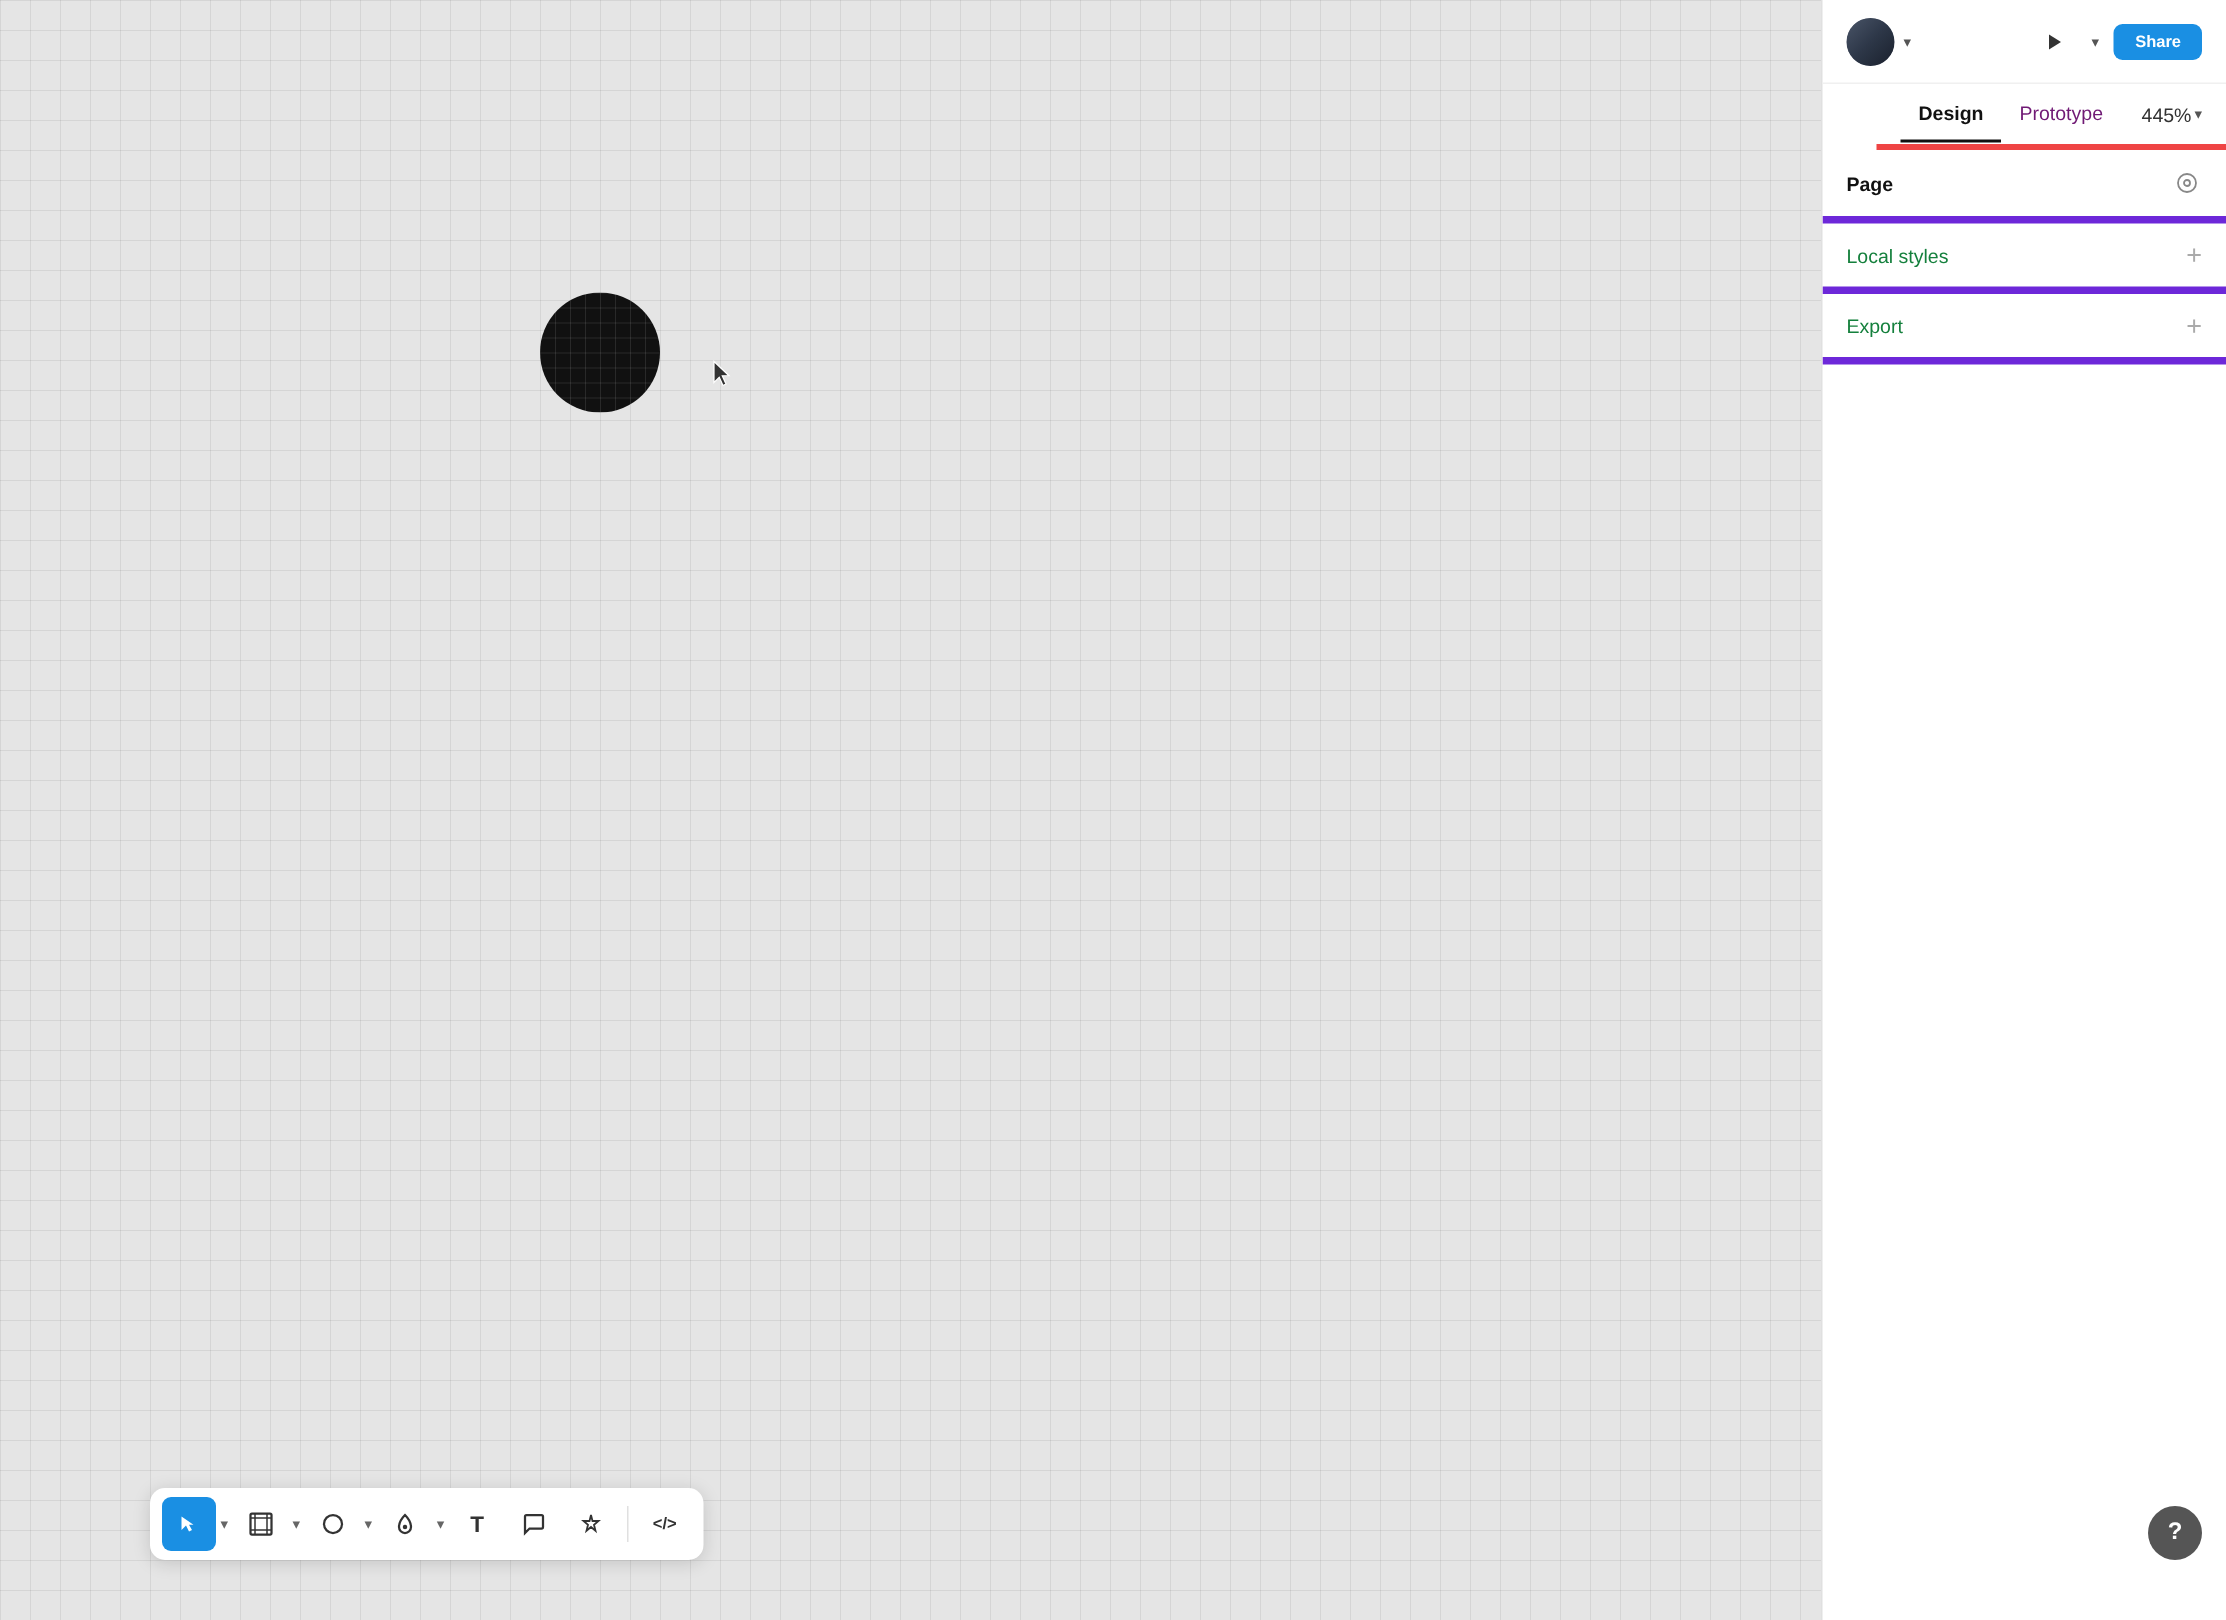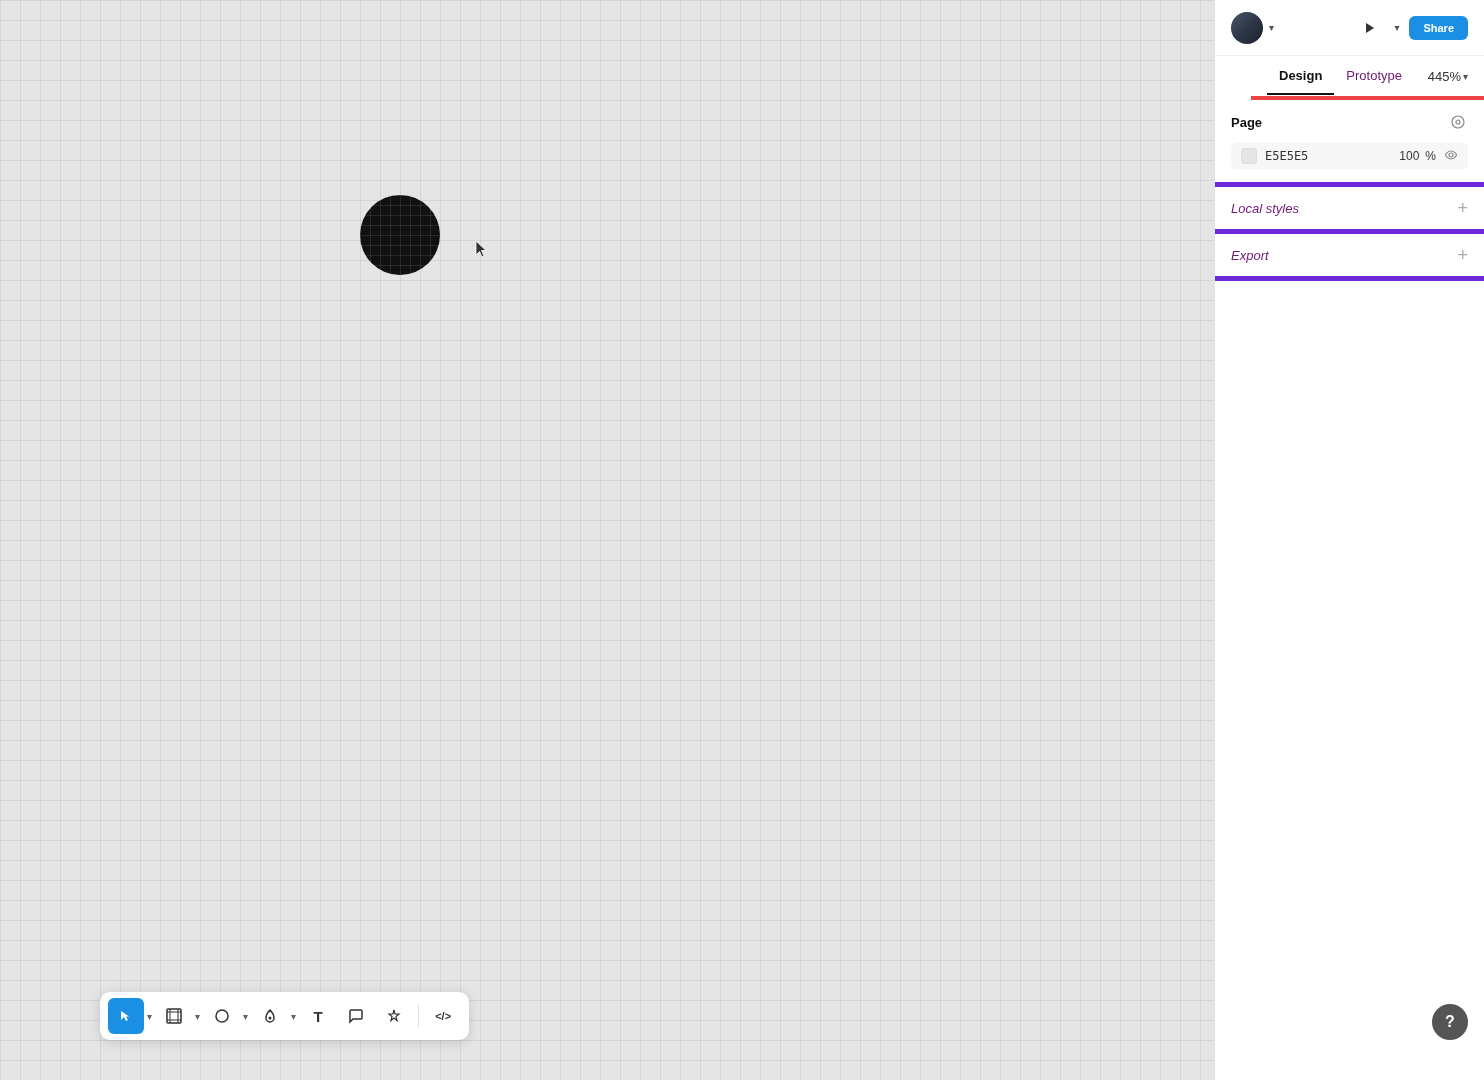--- a/index.html
+++ b/index.html
@@ -329,23 +329,22 @@
     .eye-icon {
       font-size: 12px;
       color: #888;
       margin-left: 8px;
       cursor: pointer;
     }
 
     
     .section-title-muted {
       font-size: 13px;
-      color: #701a75;
+      color: #15803d;
       font-weight: 400;
-      font-style: italic;
     }
 
     .section-plus {
       font-size: 18px;
       color: #aaa;
       cursor: pointer;
       font-weight: 300;
       line-height: 1;
     }
 
@@ -485,32 +484,20 @@
       <div class="section-header">
         <span class="section-title">Page</span>
         <div class="section-icon">
           <svg width="16" height="16" viewBox="0 0 16 16" fill="none">
             <circle cx="8" cy="8" r="6" stroke="#888" stroke-width="1.2" fill="none"></circle>
             <circle cx="8" cy="8" r="2" stroke="#888" stroke-width="1.2" fill="none"></circle>
           </svg>
         </div>
       </div>
 
-      <div class="page-color-row">
-        <div class="color-swatch" style="background: #E5E5E5;"></div>
-        <span class="color-name">E5E5E5</span>
-        <span class="opacity-value">100</span>
-        <span class="opacity-percent">%</span>
-        <span class="eye-icon">
-          <svg width="14" height="10" viewBox="0 0 14 10" fill="none">
-            <path d="M7 1C4 1 1.5 4 1.5 5C1.5 6 4 9 7 9C10 9 12.5 6 12.5 5C12.5 4 10 1 7 1Z" stroke="#888" stroke-width="1.2" fill="none"></path>
-            <circle cx="7" cy="5" r="2" stroke="#888" stroke-width="1.2" fill="none"></circle>
-          </svg>
-        </span>
-      </div>
     </div>
 
 
     <div class="section">
       <div class="section-header">
         <span class="section-title-muted">Local styles</span>
         <span class="section-plus">+</span>
       </div>
     </div>
 

